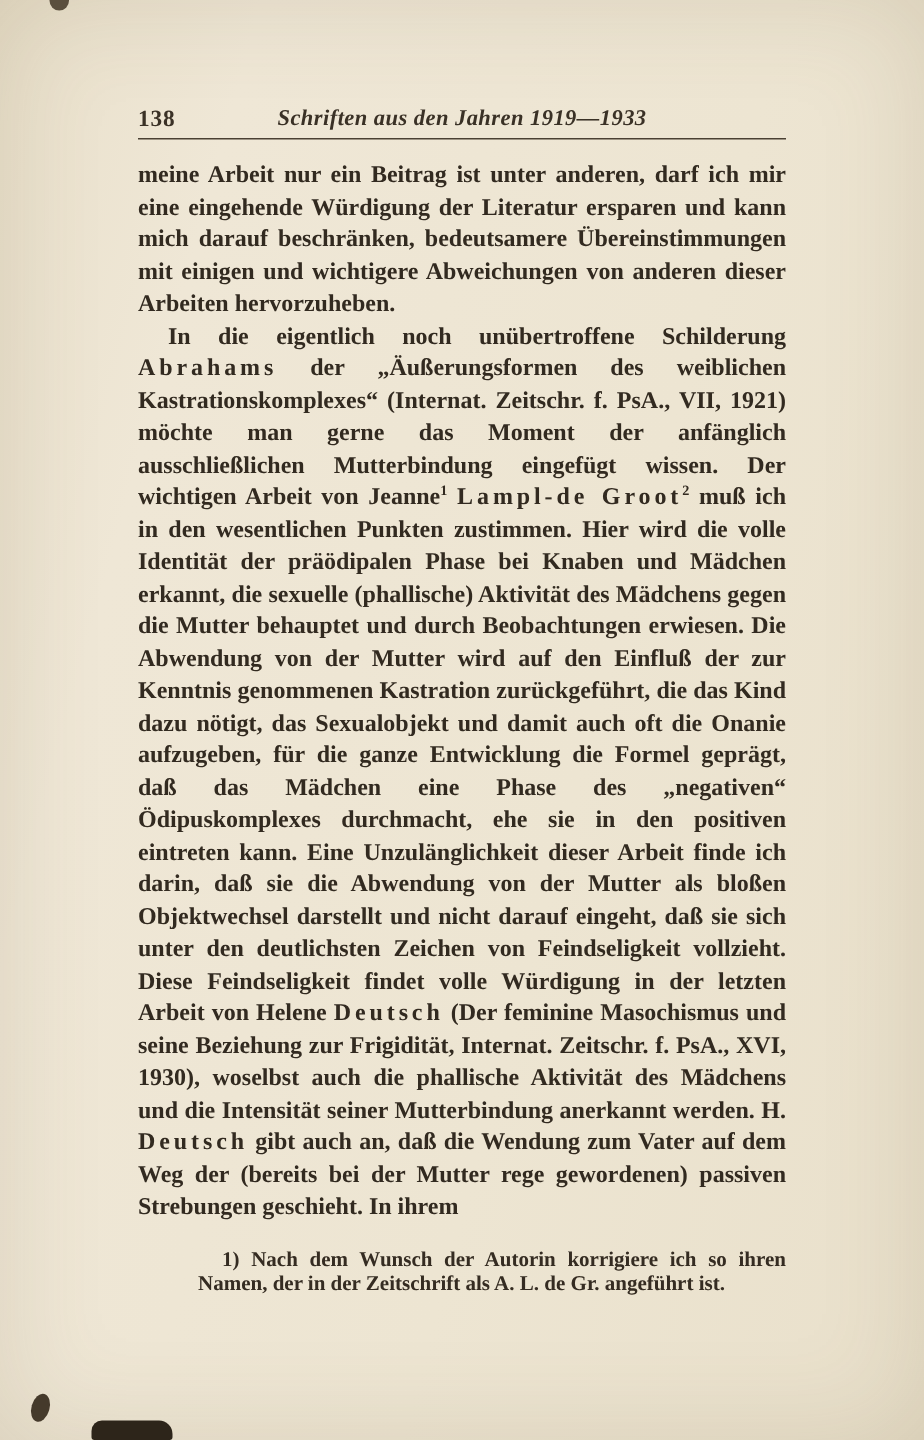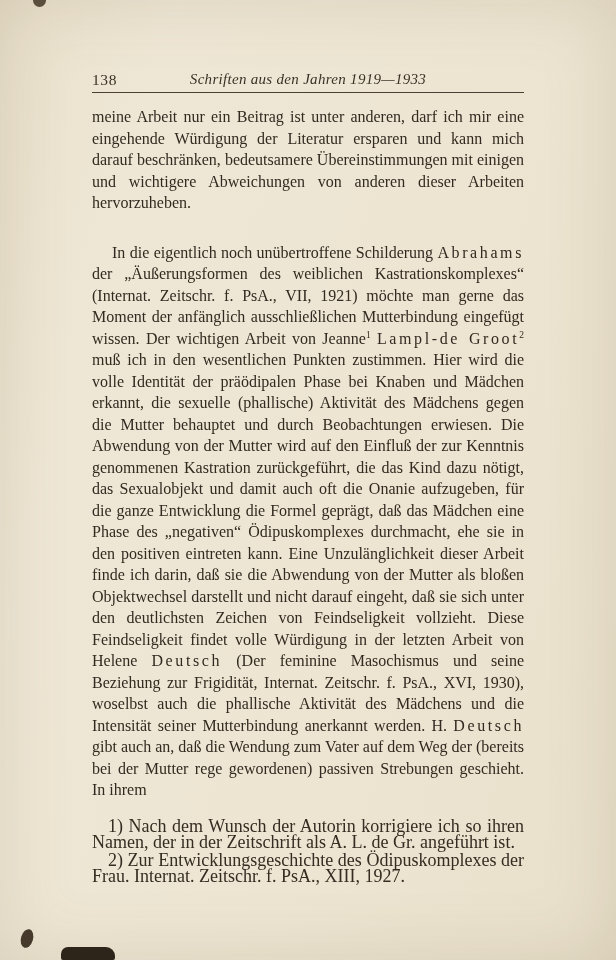--- a/index.html
+++ b/index.html
@@ -16,20 +16,21 @@
     background: linear-gradient(105deg, #e9e0cb 0%, #efe7d6 20%, #ede5d2 60%, #e9e0cb 100%);
     box-shadow: inset 0 0 70px rgba(115, 95, 55, 0.16);
     overflow: hidden;
   }
   .content {
     position: absolute;
     left: 92px;
     top: 70px;
     width: 432px;
     color: #322a20;
+    font-weight: bold;
   }
   .running-header {
     position: relative;
     text-align: center;
     height: 21px;
   }
   .pagenum {
     position: absolute;
     left: 0;
     top: 1px;
@@ -47,33 +48,34 @@
     border-bottom: 1.3px solid #4a4033;
     margin-top: 1px;
   }
   .body-text {
     margin-top: 13px;
     font-size: 16px;
     line-height: 21.5px;
     text-align: justify;
     color: #322a20;
   }
-  .body-par.indent { text-indent: 20px; margin-top: 28px; }
+  .body-par.indent { text-indent: 20px; }
   .spaced { letter-spacing: 2.6px; }
   sup {
     font-size: 9.5px;
     vertical-align: super;
     line-height: 0;
   }
   .footnotes {
     margin-top: 17px;
-    font-size: 18px;
+    font-size: 14px;
     line-height: 16.5px;
     text-align: justify;
     color: #352c22;
+    margin-left: 40px;
   }
   .footnote-par { text-indent: 16px; }
   .footnote-par + .footnote-par { margin-top: 1px; }
 
   
   .artifact { position: absolute; }
   .artifact-top-left {
     left: 33px; top: 0; width: 13px; height: 7px;
     background: #5a4f3e; border-radius: 0 0 7px 7px;
   }
@@ -105,17 +107,16 @@
 
     <div class="header-rule"></div>
 
     <div class="body-text">
         <p class="body-par"><span>meine Arbeit nur ein Beitrag ist unter anderen, darf ich mir eine eingehende Würdigung der Literatur ersparen und kann mich darauf beschränken, bedeutsamere Übereinstimmungen mit einigen und wichtigere Abweichungen von anderen dieser Arbeiten hervorzuheben.</span></p>
         <p class="body-par indent"><span>In die eigentlich noch unübertroffene Schilderung </span><span class="spaced">Abrahams</span><span> der „Äußerungsformen des weiblichen Kastrationskomplexes“ (Internat. Zeitschr. f. PsA., VII, 1921) möchte man gerne das Moment der anfänglich ausschließlichen Mutterbindung eingefügt wissen. Der wichtigen Arbeit von Jeanne</span><sup>1</sup><span> </span><span class="spaced">Lampl-de Groot</span><sup>2</sup><span> muß ich in den wesentlichen Punkten zustimmen. Hier wird die volle Identität der präödipalen Phase bei Knaben und Mädchen erkannt, die sexuelle (phallische) Aktivität des Mädchens gegen die Mutter behauptet und durch Beobachtungen erwiesen. Die Abwendung von der Mutter wird auf den Einfluß der zur Kenntnis genommenen Kastration zurückgeführt, die das Kind dazu nötigt, das Sexualobjekt und damit auch oft die Onanie aufzugeben, für die ganze Entwicklung die Formel geprägt, daß das Mädchen eine Phase des „negativen“ Ödipuskomplexes durchmacht, ehe sie in den positiven eintreten kann. Eine Unzulänglichkeit dieser Arbeit finde ich darin, daß sie die Abwendung von der Mutter als bloßen Objektwechsel darstellt und nicht darauf eingeht, daß sie sich unter den deutlichsten Zeichen von Feindseligkeit vollzieht. Diese Feindseligkeit findet volle Würdigung in der letzten Arbeit von Helene </span><span class="spaced">Deutsch</span><span> (Der feminine Masochismus und seine Beziehung zur Frigidität, Internat. Zeitschr. f. PsA., XVI, 1930), woselbst auch die phallische Aktivität des Mädchens und die Intensität seiner Mutterbindung anerkannt werden. H. </span><span class="spaced">Deutsch</span><span> gibt auch an, daß die Wendung zum Vater auf dem Weg der (bereits bei der Mutter rege gewordenen) passiven Strebungen geschieht. In ihrem</span></p>
       </div>
 
     <div class="footnotes">
         <p class="footnote-par"><span>1) Nach dem Wunsch der Autorin korrigiere ich so ihren Namen, der in der Zeitschrift als A. L. de Gr. angeführt ist.</span></p>
-        <p class="footnote-par"><span>2) Zur Entwicklungsgeschichte des Ödipuskomplexes der Frau. Internat. Zeitschr. f. PsA., XIII, 1927.</span></p>
       </div>
 
   </div>
 </div>
 
 </body></html>

